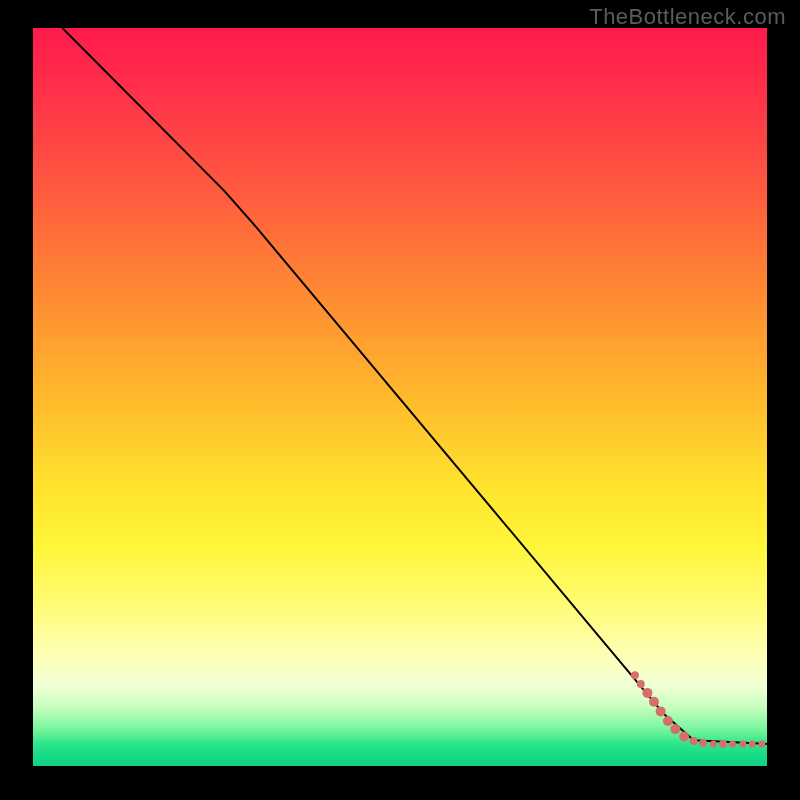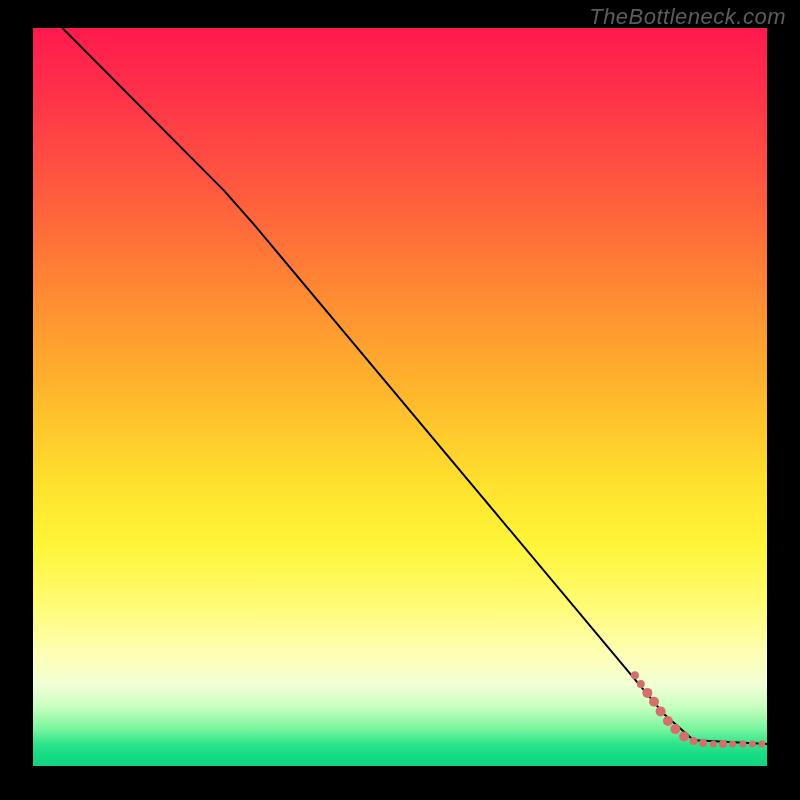--- a/index.html
+++ b/index.html
@@ -9,21 +9,20 @@
     height: 800px;
     background: #000;
     overflow: hidden;
     font-family: Arial, Helvetica, sans-serif;
   }
   .stage {
     position: relative;
     width: 800px;
     height: 800px;
     background: #000;
-    font-style: italic;
   }
   .watermark {
     position: absolute;
     top: 4px;
     right: 14px;
     color: #5c5c5c;
     font-size: 22px;
     font-weight: 500;
     letter-spacing: 0.5px;
     z-index: 30;

